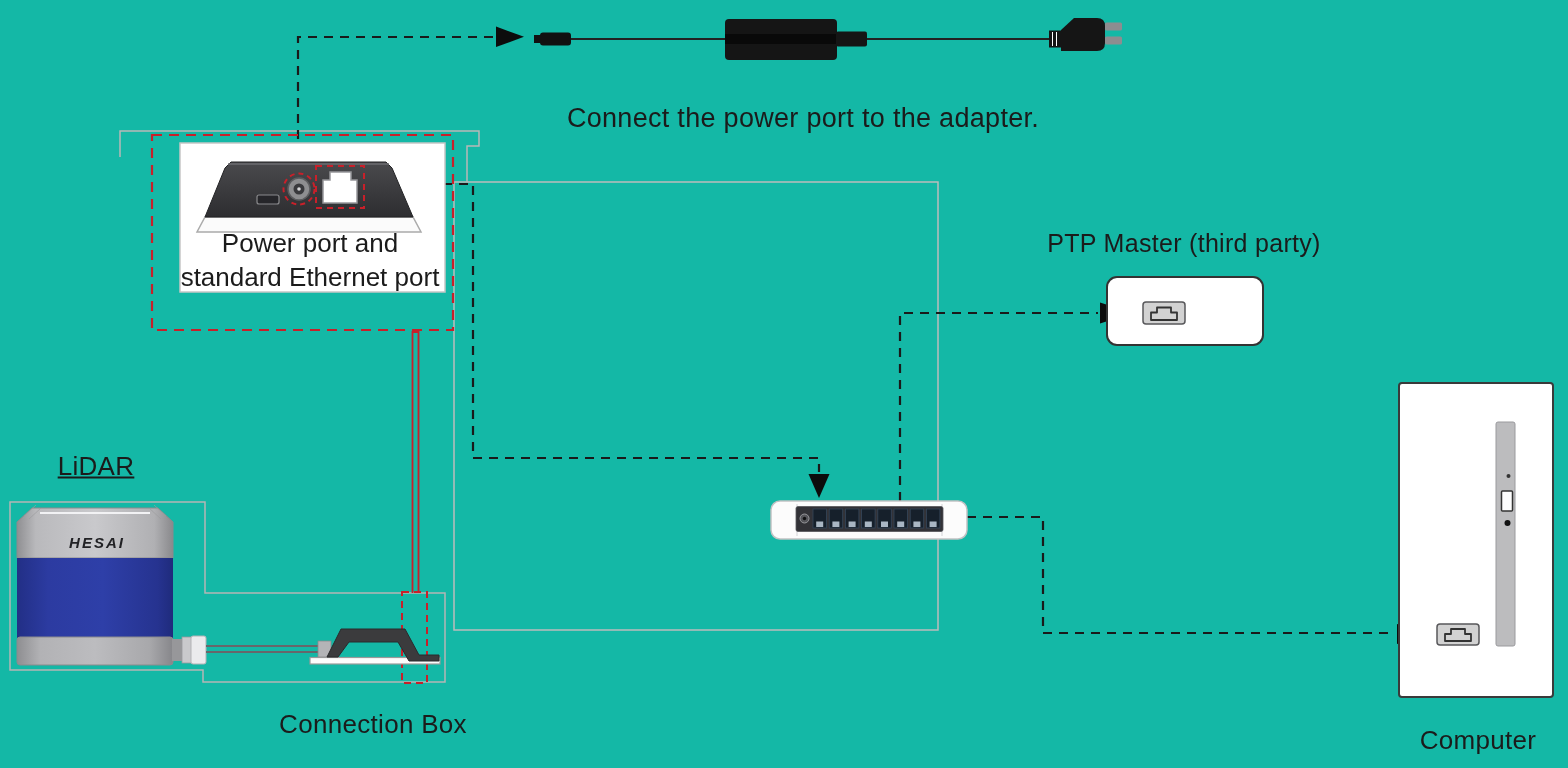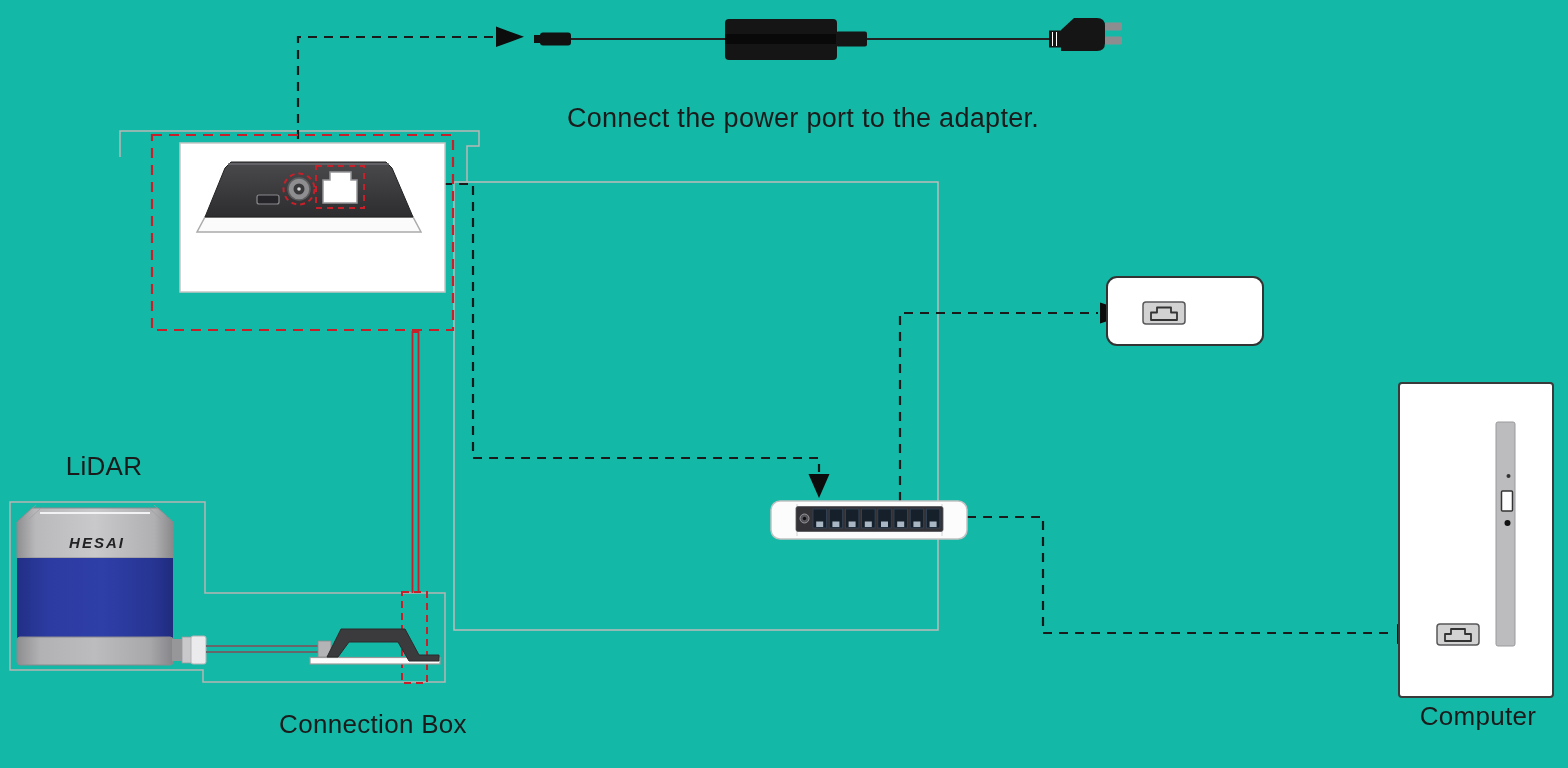--- a/index.html
+++ b/index.html
@@ -195,24 +195,26 @@
     </g>
     <g>
       <rect x="1437" y="624" width="42" height="21" rx="3" fill="#d2d2d2" stroke="#58585b" stroke-width="1.5"></rect>
       <path d="M1445,641 V634 H1451 V629 H1465 V634 H1471 V641 Z" fill="none" stroke="#333" stroke-width="1.8" stroke-linejoin="round"></path>
     </g>
   </g>
 </svg>
 
 <div class="lbl lbl-caption" style="left:803px;top:118px;">Connect the power port to the adapter.</div>
 
-
-<div class="lbl lbl-device" style="left:104px;top:466px;">LiDAR</div>
+<div class="lbl-ports" style="left:310px;top:226px;">Power port and standard Ethernet port</div>
+
+<div class="lbl lbl-device" style="left:96px;top:466px;text-decoration:underline;">LiDAR</div>
 
 <div class="brand" style="left:97px;top:542px;">HESAI</div>
 
 <div class="lbl lbl-device" style="left:373px;top:724px;">Connection Box</div>
 
 
-
-<div class="lbl lbl-device" style="left:1478px;top:716px;">Computer</div>
+<div class="lbl lbl-ptp" style="left:1184px;top:243px;">PTP Master (third party)</div>
+
+<div class="lbl lbl-device" style="left:1478px;top:740px;">Computer</div>
 
 </div>
 
 </body></html>

